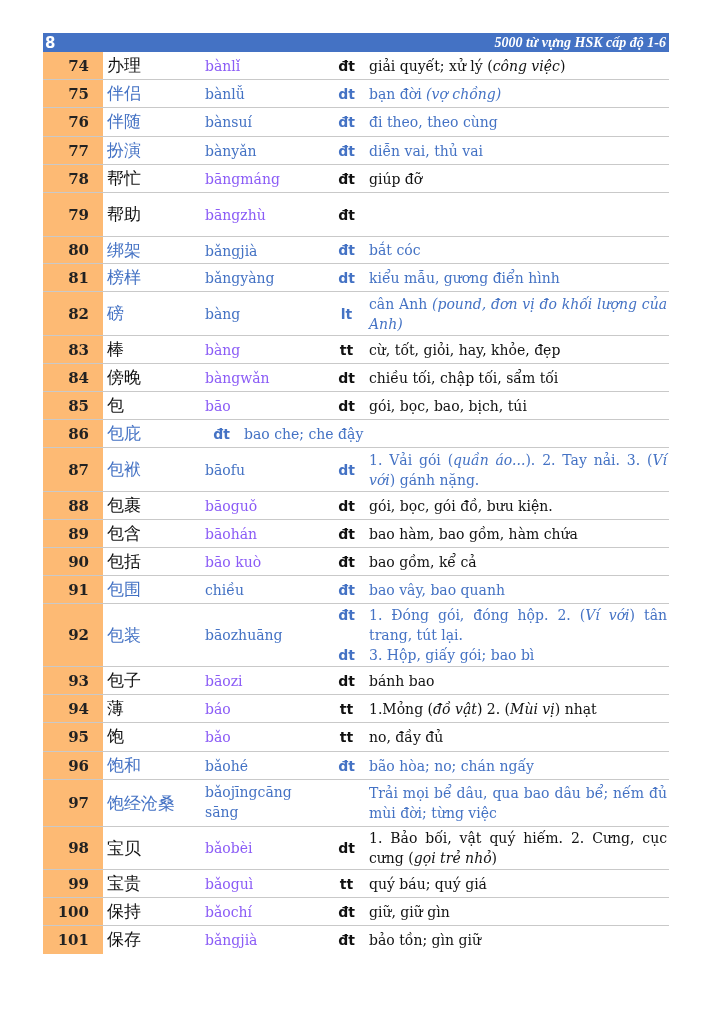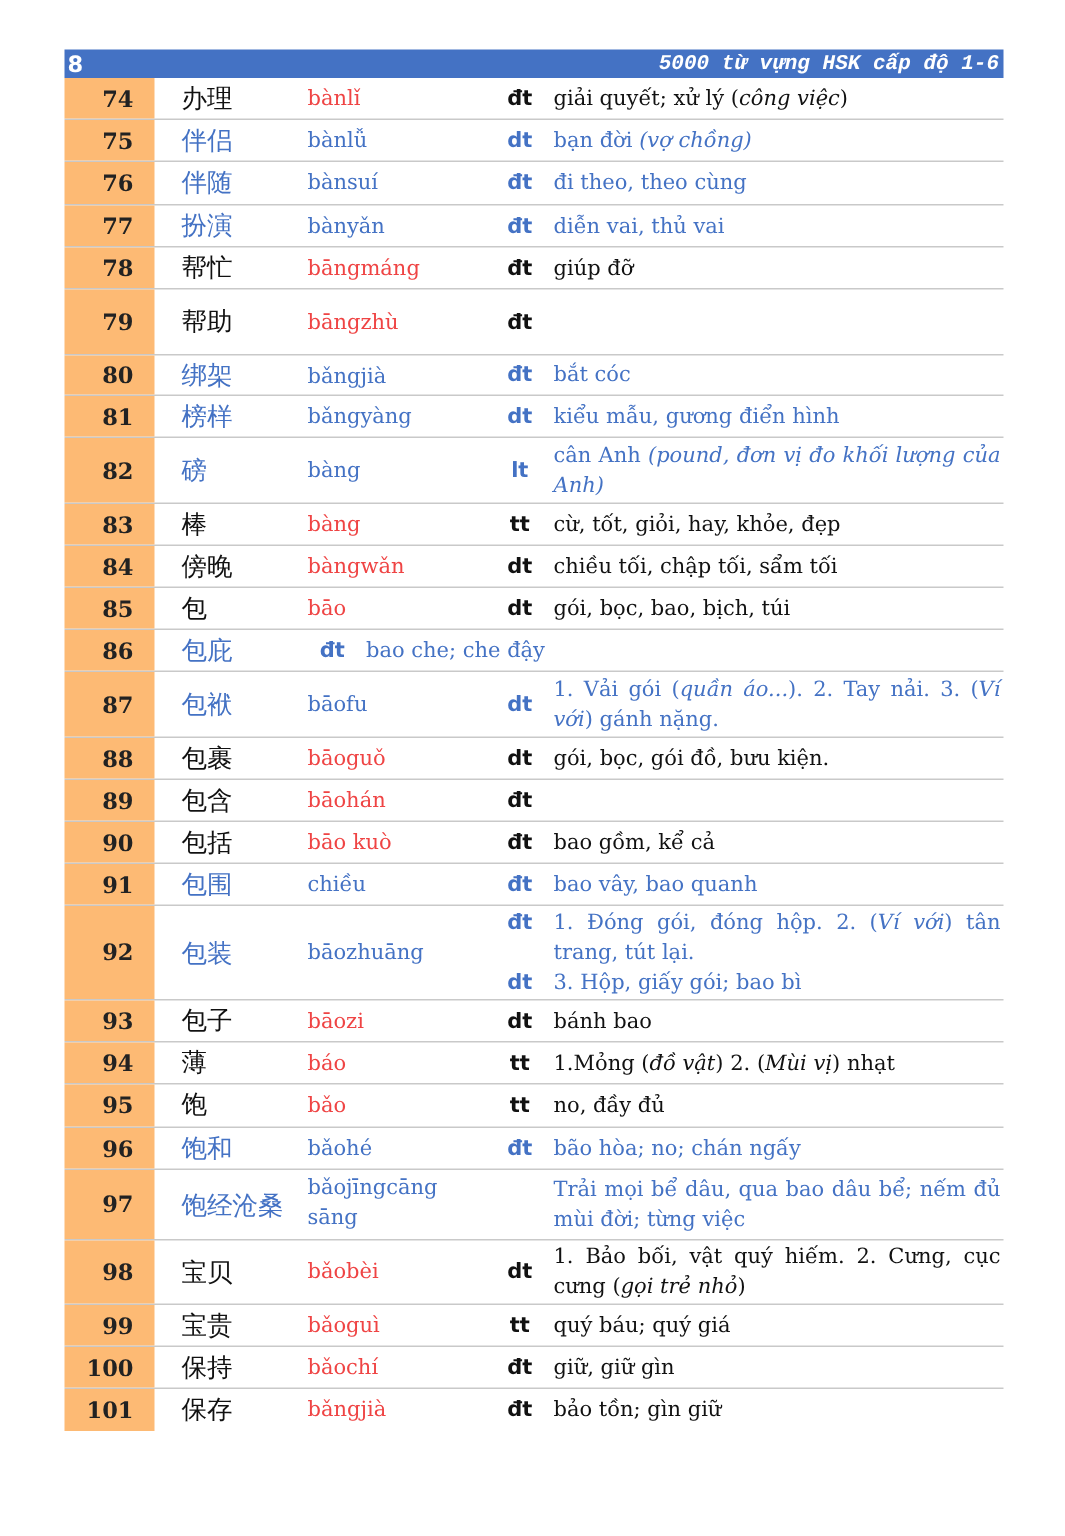--- a/index.html
+++ b/index.html
@@ -1,32 +1,32 @@
 <!DOCTYPE html>
 <html><head>
 <meta charset="utf-8">
 <style>
   html, body { margin: 0; padding: 0; background: #ffffff; }
   body { width: 710px; height: 1024px; position: relative; overflow: hidden; font-family: "DejaVu Serif", serif; }
   .page { position: absolute; left: 43px; top: 33px; width: 626px; }
   .header { height: 19px; background: #4472C4; color: #fff; display: flex; justify-content: space-between; align-items: center; padding: 0 3px 0 2px; box-sizing: border-box; }
   .header .pnum { font-family: "DejaVu Sans", sans-serif; font-weight: bold; font-size: 15px; }
-  .header .title { font-family: Liberation Mono, monospace; font-style: italic; font-weight: bold; font-size: 14px; }
+  .header .title { font-family: Liberation Serif, serif; font-style: italic; font-weight: bold; font-size: 14px; }
   .rows { position: relative; }
   .row { display: flex; border-bottom: 1.5px solid #C9C9C9; box-sizing: border-box; }
   .num { width: 60px; background: #fdba74; font-family: "DejaVu Serif", serif; font-weight: bold; font-size: 15px; color: #222; display: flex; align-items: center; justify-content: flex-end; padding-right: 14px; box-sizing: border-box; flex-shrink: 0; }
-  .hz { width: 100px; padding-left: 18px; font-family: Liberation Sans, sans-serif; font-size: 17px; display: flex; align-items: flex-start; padding-top: 2px; box-sizing: border-box; flex-shrink: 0; }
+  .hz { width: 100px; padding-left: 4px; font-family: Liberation Sans, sans-serif; font-size: 17px; display: flex; align-items: flex-start; padding-top: 2px; box-sizing: border-box; flex-shrink: 0; }
   .row.center .hz, .row.center .py { align-items: center; padding-top: 0; }
   .py { width: 125px; padding-left: 2px; font-size: 14px; display: flex; align-items: flex-start; padding-top: 4px; box-sizing: border-box; flex-shrink: 0; line-height: 20px; }
   .pos-col { width: 37px; display: flex; flex-direction: column; justify-content: center; align-items: center; flex-shrink: 0; font-family: "DejaVu Sans", sans-serif; font-weight: bold; font-size: 14px; }
   .pos-col.top { justify-content: space-between; padding: 3px 0; box-sizing: border-box; }
   .mean { flex: 1; font-size: 14px; line-height: 20px; padding: 3px 2px 3px 4px; text-align: justify; display: flex; flex-direction: column; justify-content: center; box-sizing: border-box; }
   .row.blue .hz, .row.blue .py, .row.blue .pos-col, .row.blue .mean { color: #4472C4; }
   .row.black .hz, .row.black .py, .row.black .pos-col, .row.black .mean { color: #111; }
-  .row.black .py { color: #ef4444; }
+  .row.black .py { color: #8b5cf6; }
   i { }
 </style>
 </head>
 <body>
 
 <div class="page">
   <div class="header">
     <span class="pnum">8</span>
     <span class="title">5000 từ vựng HSK cấp độ 1-6</span>
   </div>
@@ -208,20 +208,23 @@
           <span>gói, bọc, gói đồ, bưu kiện.</span>
         </div>
     </div>
 
     <div class="row black" style="height:28px">
       <div class="num">89</div>
       <div class="hz">包含</div>
       <div class="py">bāohán</div>
       <div class="pos-col">
           <span>đt</span>
+        </div>
+      <div class="mean">
+          <span>bao hàm, bao gồm, hàm chứa</span>
         </div>
     </div>
 
     <div class="row black" style="height:28px">
       <div class="num">90</div>
       <div class="hz">包括</div>
       <div class="py">bāo kuò</div>
       <div class="pos-col">
           <span>đt</span>
         </div>

